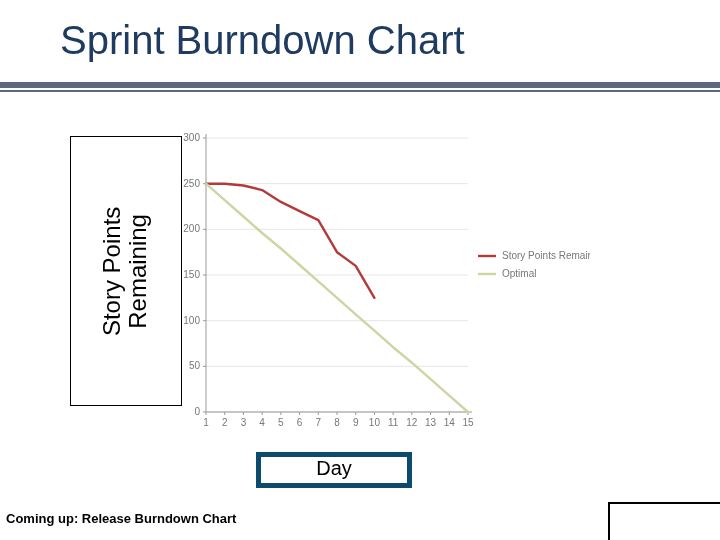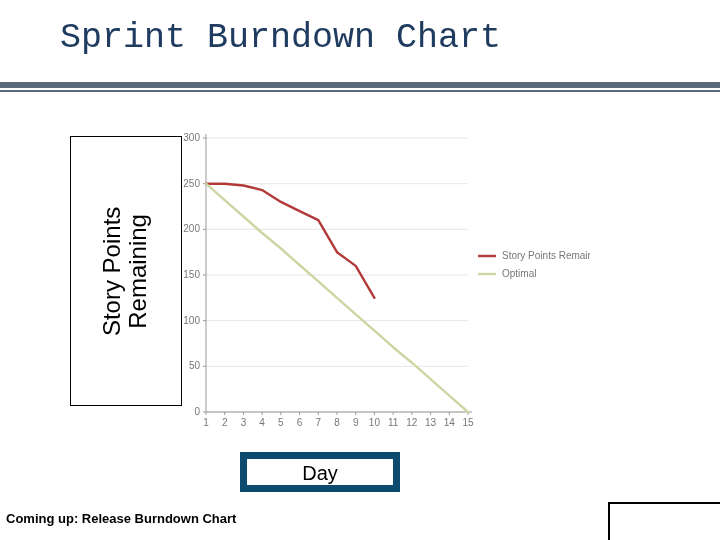--- a/index.html
+++ b/index.html
@@ -1,22 +1,22 @@
 <!DOCTYPE html>
 <html><head>
 <meta charset="utf-8">
 <style>
   html,body{margin:0;padding:0;width:720px;height:540px;background:#fff;font-family:Arial,Helvetica,sans-serif;overflow:hidden;}
   .slide{position:relative;width:720px;height:540px;}
-  .title{position:absolute;left:60px;top:18px;width:620px;font-size:35px;color:#1f3b60;font-family:Liberation Mono, monospace;}
+  .title{position:absolute;left:60px;top:18px;width:620px;font-size:40px;color:#1f3b60;font-family:Liberation Sans, sans-serif;}
   .rule1{position:absolute;left:0;top:82px;width:720px;height:6px;background:#5b6a7a;}
   .rule2{position:absolute;left:0;top:90px;width:720px;height:2px;background:#5b6a7a;}
   .ylabel-box{position:absolute;left:70px;top:136px;width:110px;height:268px;border:1px solid #000;background:#fff;display:flex;align-items:center;justify-content:center;}
   .ylabel-text{transform:rotate(-90deg);white-space:nowrap;font-size:24px;color:#000;text-align:center;line-height:1.1;}
-  .xlabel-box{position:absolute;left:240px;top:452px;width:146px;height:26px;border:7px solid #0c4a6e;background:#fff;display:flex;align-items:flex-end;justify-content:center;font-size:20px;}
+  .xlabel-box{position:absolute;left:256px;top:452px;width:146px;height:26px;border:5px solid #0c4a6e;background:#fff;display:flex;align-items:flex-start;justify-content:center;font-size:20px;}
   .footer{position:absolute;left:6px;bottom:14px;font-size:13px;color:#000;font-weight:bold;}
   .corner{position:absolute;right:0;bottom:0;width:110px;height:36px;border-left:2px solid #000;border-top:2px solid #000;background:#fff;}
   .chart-wrap{position:absolute;left:160px;top:126px;width:430px;height:310px;}
   .chart-wrap svg{display:block;}
   .tick-label{font-size:10px;fill:#777;font-family:Arial;}
   .legend-text{font-size:10px;fill:#777;font-family:Arial;}
 </style>
 </head>
 <body>
 <div class="slide">

